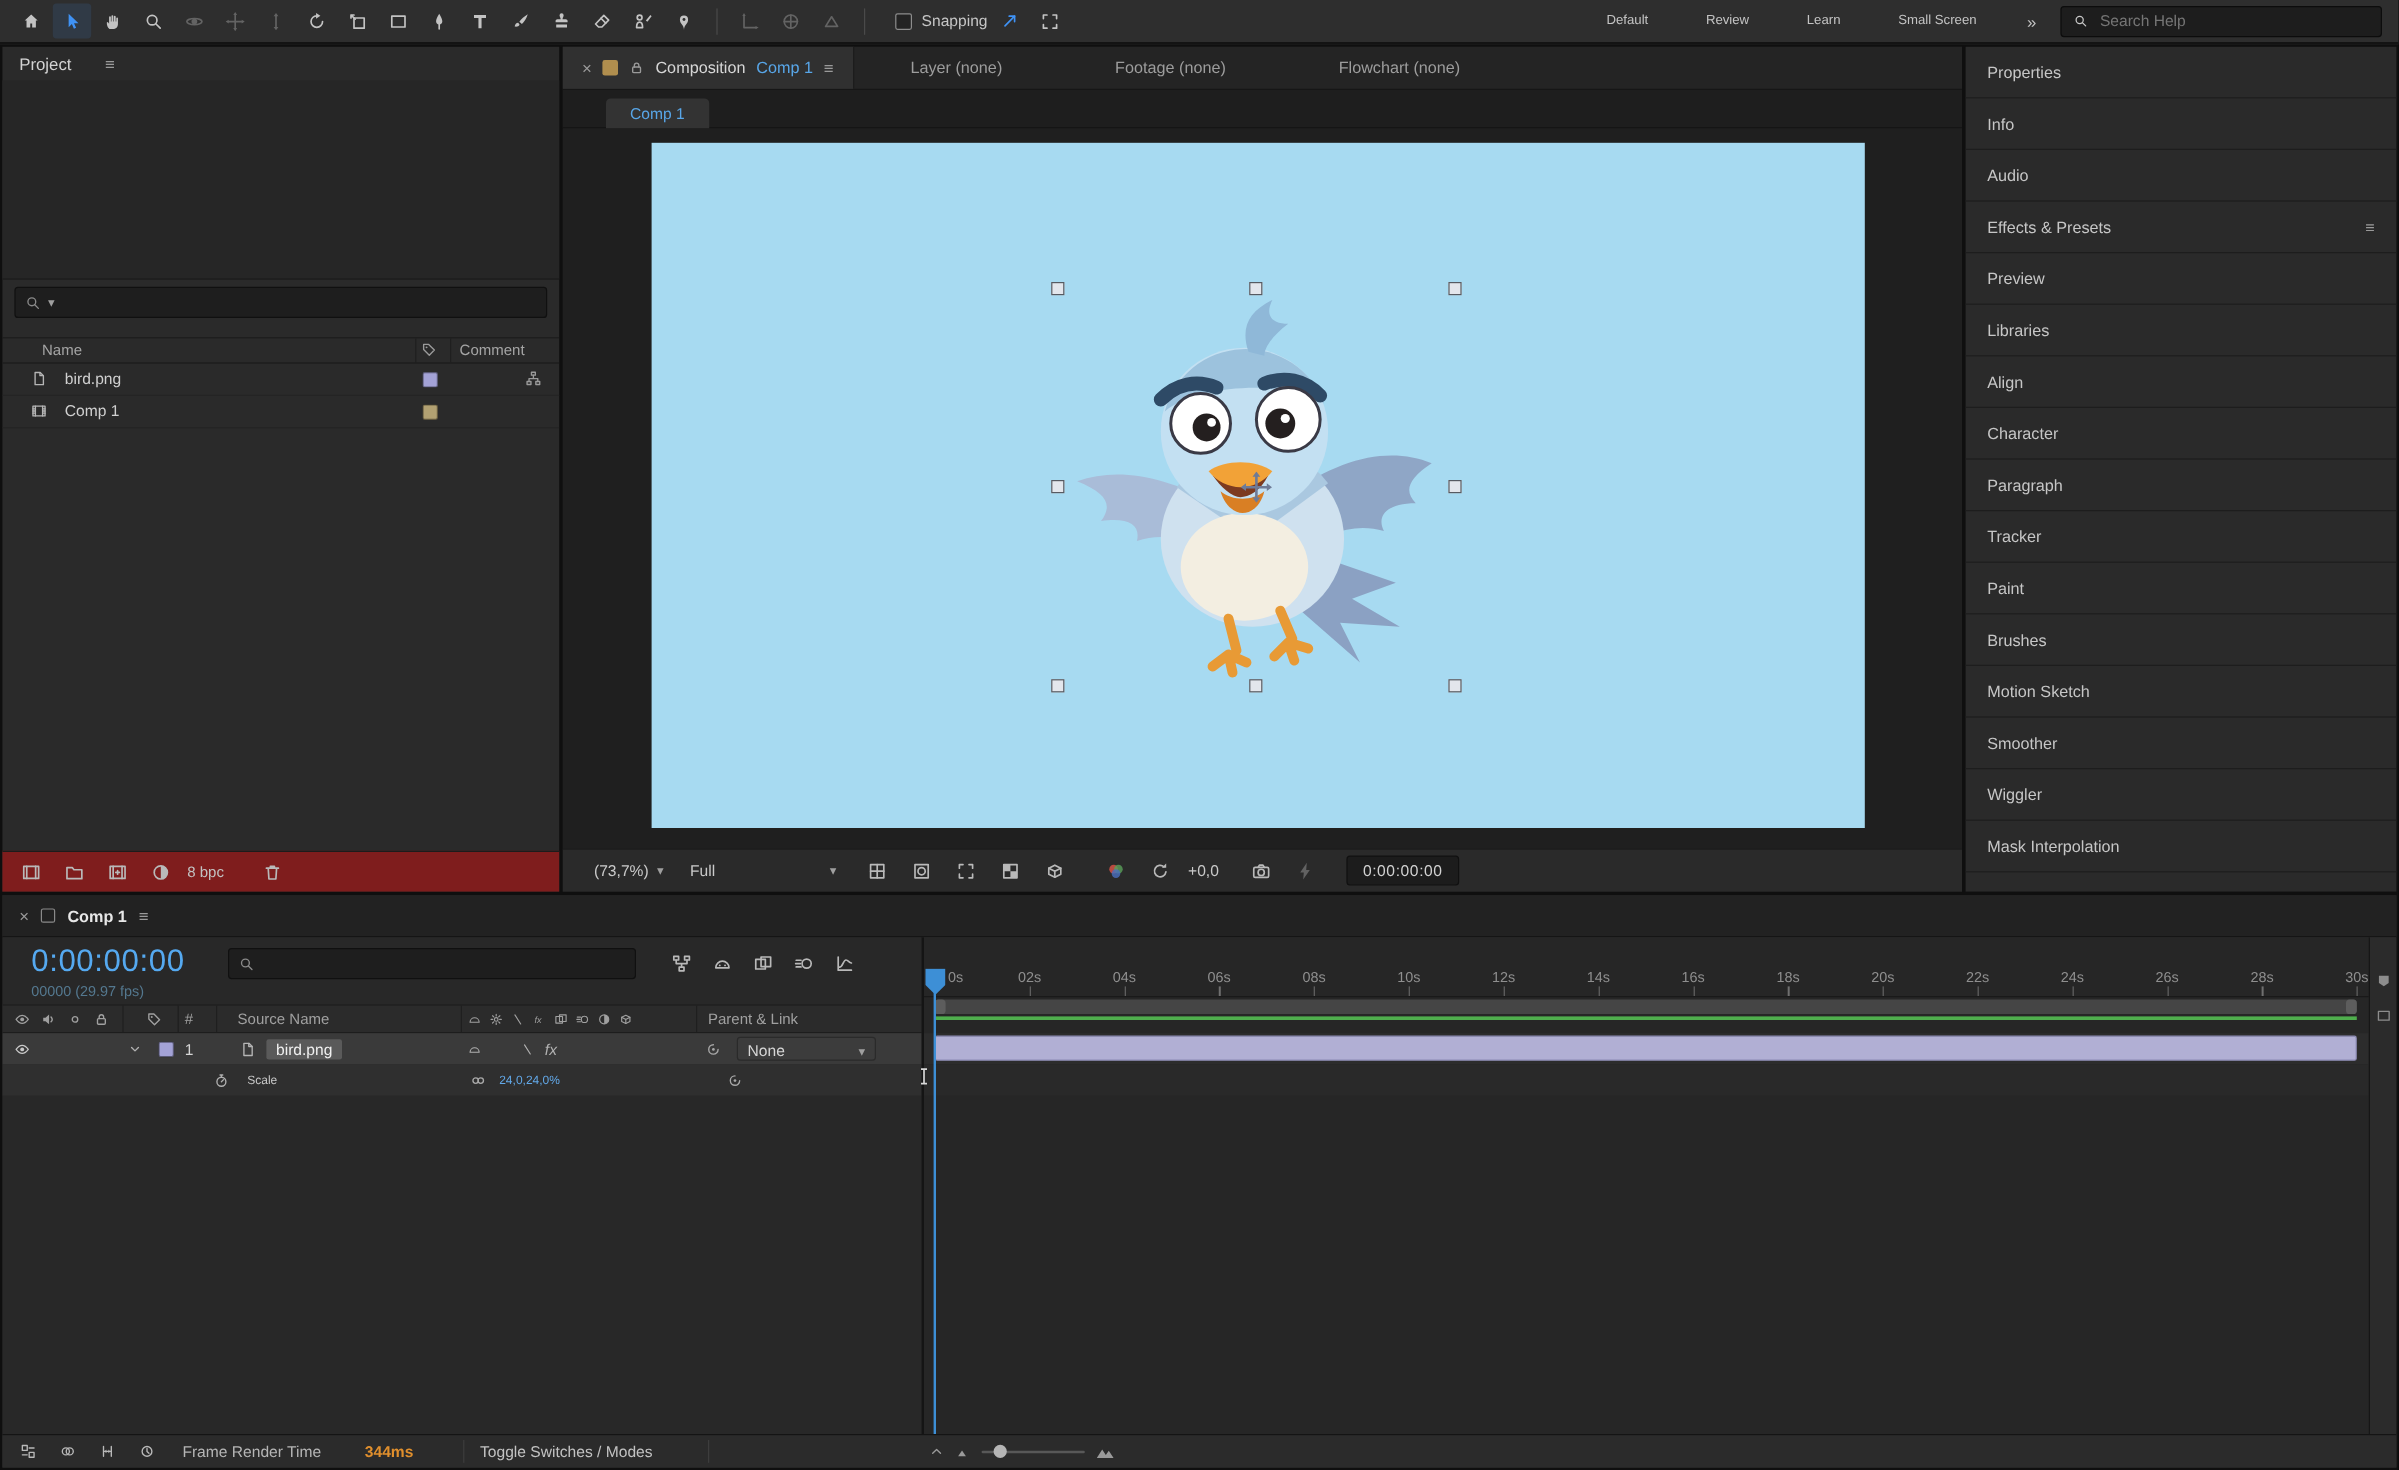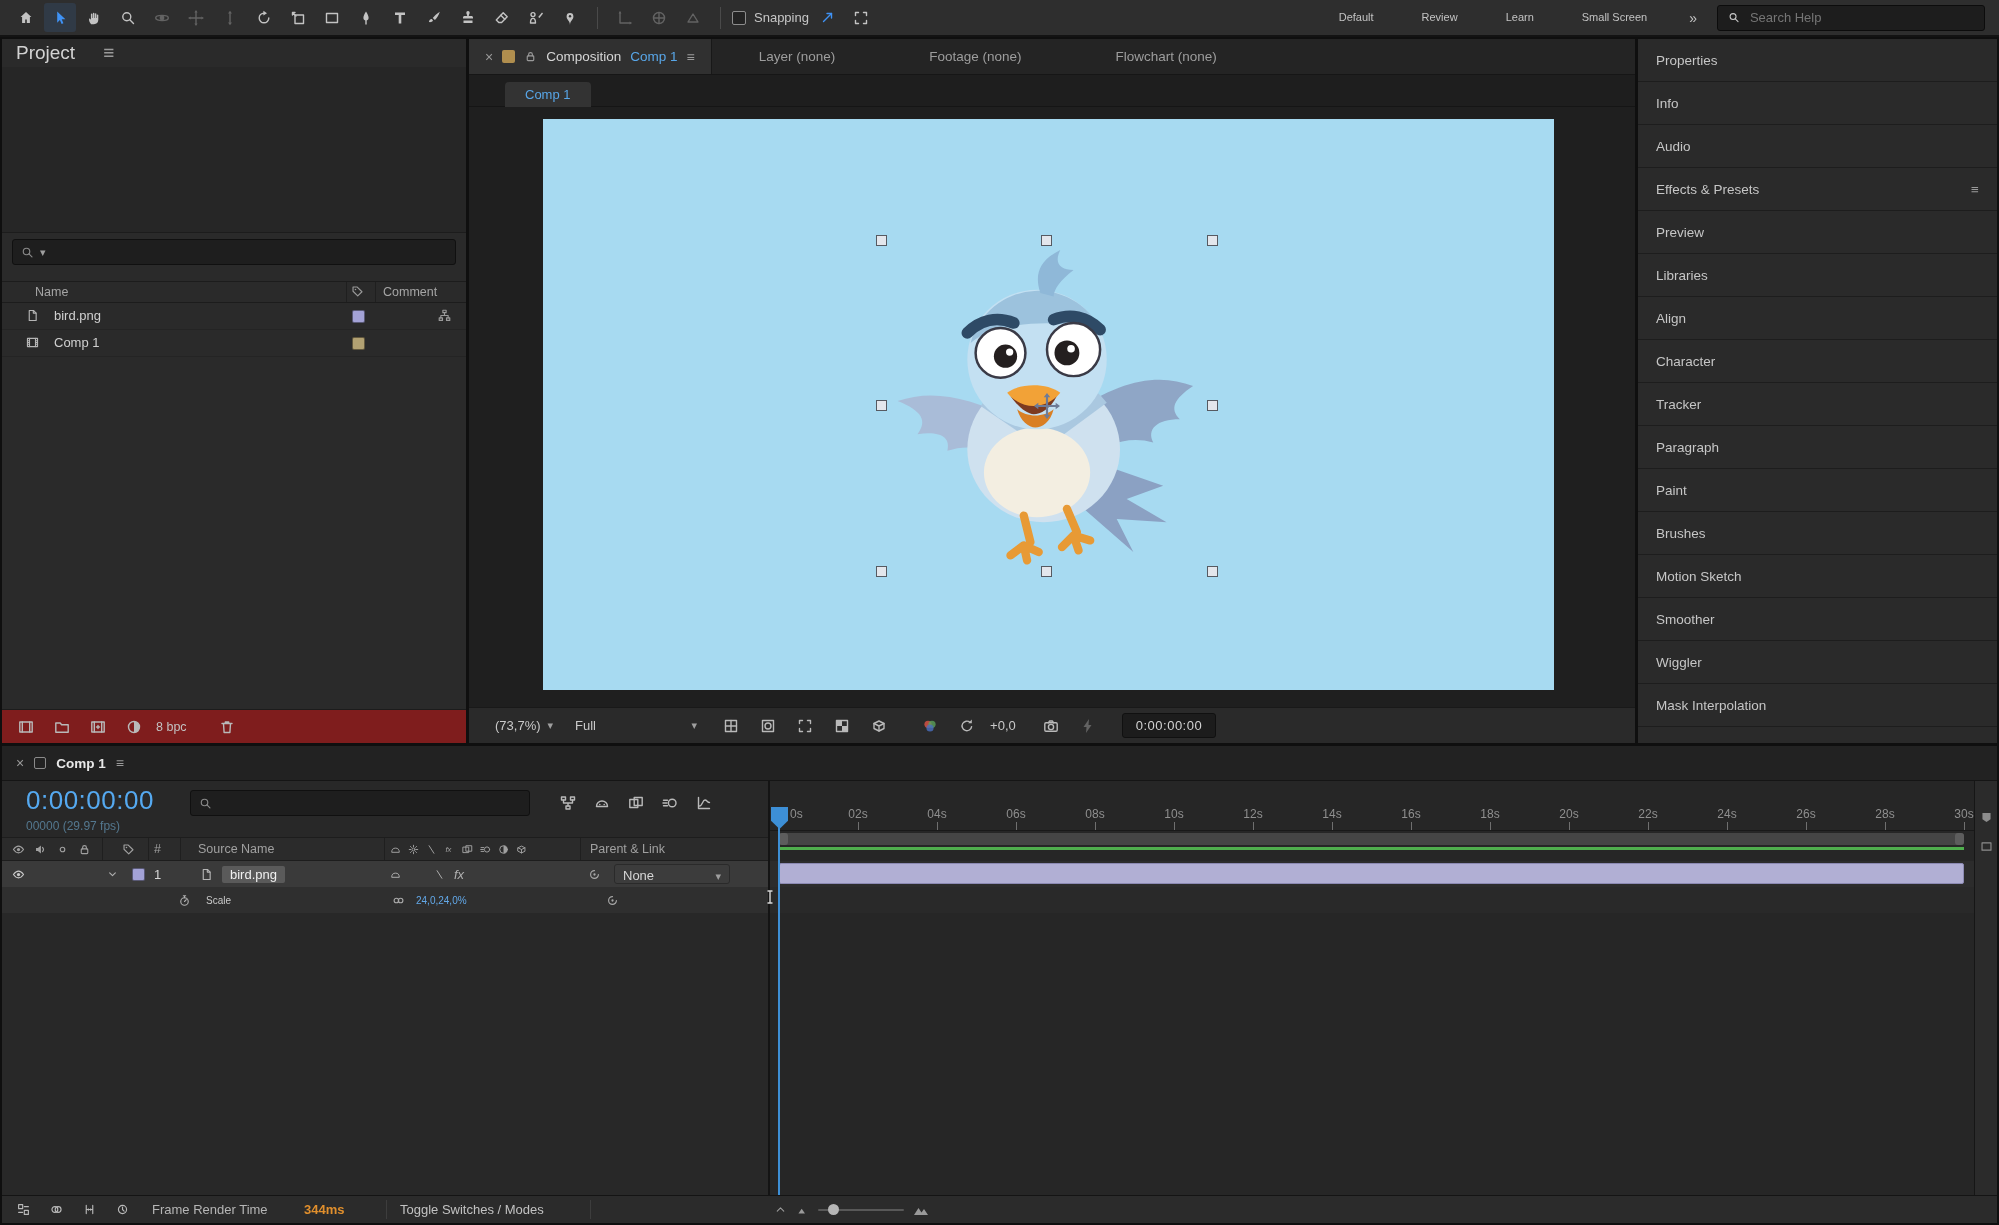--- a/index.html
+++ b/index.html
@@ -11,32 +11,32 @@
 svg.ic.xs{width:11px;height:11px}
 .i{display:inline-flex;align-items:center;justify-content:center;width:27px;height:25px;color:#b9b9b9;border-radius:3px;flex:none}
 .i.dim{color:#626262}
 .glyph{color:#9a9a9a}
 
 #toolbar{position:absolute;left:0;top:0;width:100%;height:37px;background:#2e2e2e;border-bottom:2px solid #131313;display:flex;align-items:center;padding:0 10px;gap:2px}
 .tool{display:inline-flex;align-items:center;justify-content:center;width:32px;height:29px;border-radius:3px;color:#c3c3c3;flex:none}
 .tool.active{color:#3f92f5;background:rgba(63,146,245,.12)}
 .tool.dis{color:#636363}
 .tb-sep{width:1px;height:22px;background:#4a4a4a;margin:0 9px;flex:none}
-.snapwrap{display:flex;align-items:center;gap:8px;margin-left:0;color:#c6c6c6;font-size:13px}
+.snapwrap{display:flex;align-items:center;gap:8px;margin-left:14px;color:#c6c6c6;font-size:13px}
 .cbx{width:14px;height:14px;border:1px solid #8d8d8d;border-radius:2px;background:#232323;flex:none}
 .workspaces{margin-left:auto;display:flex;align-items:center}
 .ws{padding:0 24px;font-size:11px;color:#c3c3c3;line-height:35px;white-space:nowrap}
 .ovf{padding:0 18px;color:#c3c3c3;font-size:14px}
 .help-search{display:flex;align-items:center;gap:8px;background:#1d1d1d;border:1px solid #0c0c0c;border-radius:3px;height:26px;width:268px;padding:0 10px;margin-right:4px;flex:none}
 .help-search input{background:transparent;border:none;outline:none;color:#9a9a9a;font:13px "Liberation Sans","DejaVu Sans",sans-serif;width:100%}
 
 .panel{position:absolute;background:#2a2a2a}
 
 #project{left:2px;top:39px;width:464px;height:704px}
-.pj-head{height:28px;display:flex;align-items:center;gap:28px;padding:0 14px;font-size:19px;color:#d2d2d2}
+.pj-head{height:28px;display:flex;align-items:center;gap:28px;padding:0 14px;font-size:14px;color:#d2d2d2}
 .pj-preview{position:absolute;left:0;top:28px;width:100%;height:166px;background:#262626;border-bottom:1px solid #1c1c1c}
 .pj-search{position:absolute;left:10px;top:200px;width:444px;height:26px;background:#1e1e1e;border:1px solid #101010;border-radius:3px;display:flex;align-items:center;gap:6px;padding:0 8px;color:#8a8a8a}
 .pj-cols{position:absolute;left:0;top:242px;width:100%;height:22px;border-top:1px solid #1c1c1c;border-bottom:1px solid #1c1c1c;font-size:12.5px;color:#a5a5a5}
 .pj-row{position:absolute;left:0;width:100%;height:27px;border-bottom:1px solid #242424;font-size:13px;color:#d0d0d0}
 .chip{width:13px;height:13px;border-radius:2px;border:1px solid rgba(0,0,0,.45)}
 .pj-foot{position:absolute;left:0;bottom:0;width:100%;height:34px;border-top:1px solid #1c1c1c;display:flex;align-items:center;gap:9px;padding:0 10px;background:#7f1d1d}
 .vline{position:absolute;top:0;bottom:0;width:1px;background:#1f1f1f}
 
 #comp{left:469px;top:39px;width:1166px;height:704px;background:#222}
 .cp-tabs{height:36px;background:#242424;display:flex;align-items:stretch;border-bottom:1px solid #161616}
@@ -482,24 +482,24 @@
     <div class="rd-item">
         <span>Libraries</span>
       </div>
     <div class="rd-item">
         <span>Align</span>
       </div>
     <div class="rd-item">
         <span>Character</span>
       </div>
     <div class="rd-item">
+        <span>Paragraph</span>
+      </div>
+    <div class="rd-item">
         <span>Tracker</span>
-      </div>
-    <div class="rd-item">
-        <span>Paragraph</span>
       </div>
     <div class="rd-item">
         <span>Paint</span>
       </div>
     <div class="rd-item">
         <span>Brushes</span>
       </div>
     <div class="rd-item">
         <span>Motion Sketch</span>
       </div>

